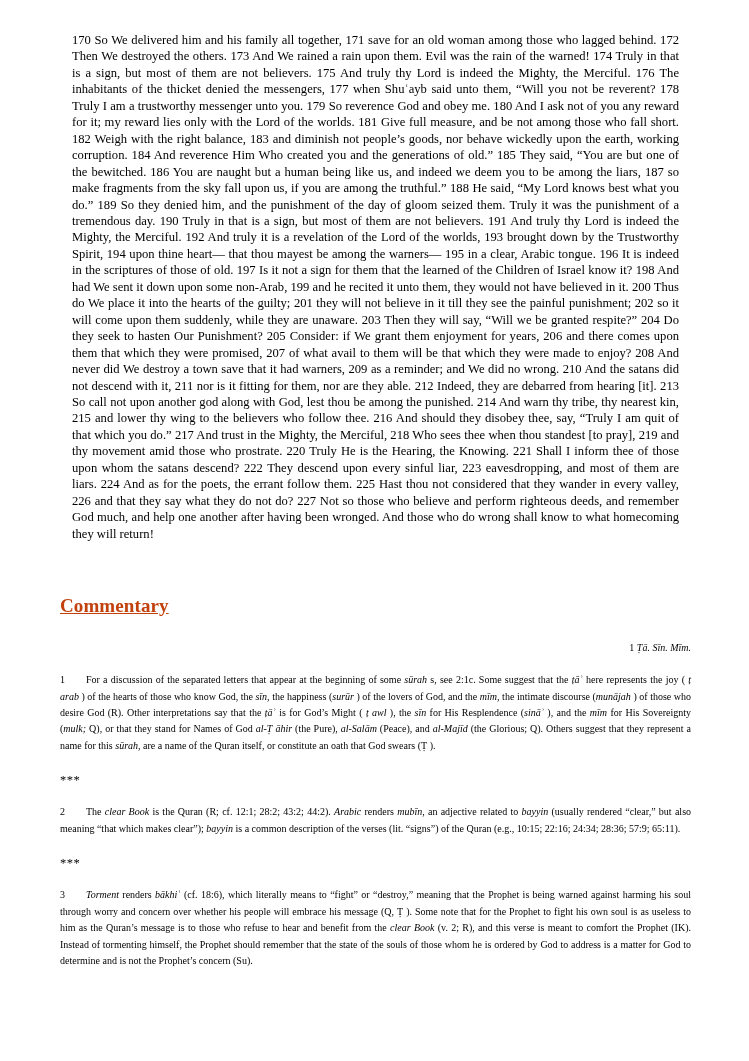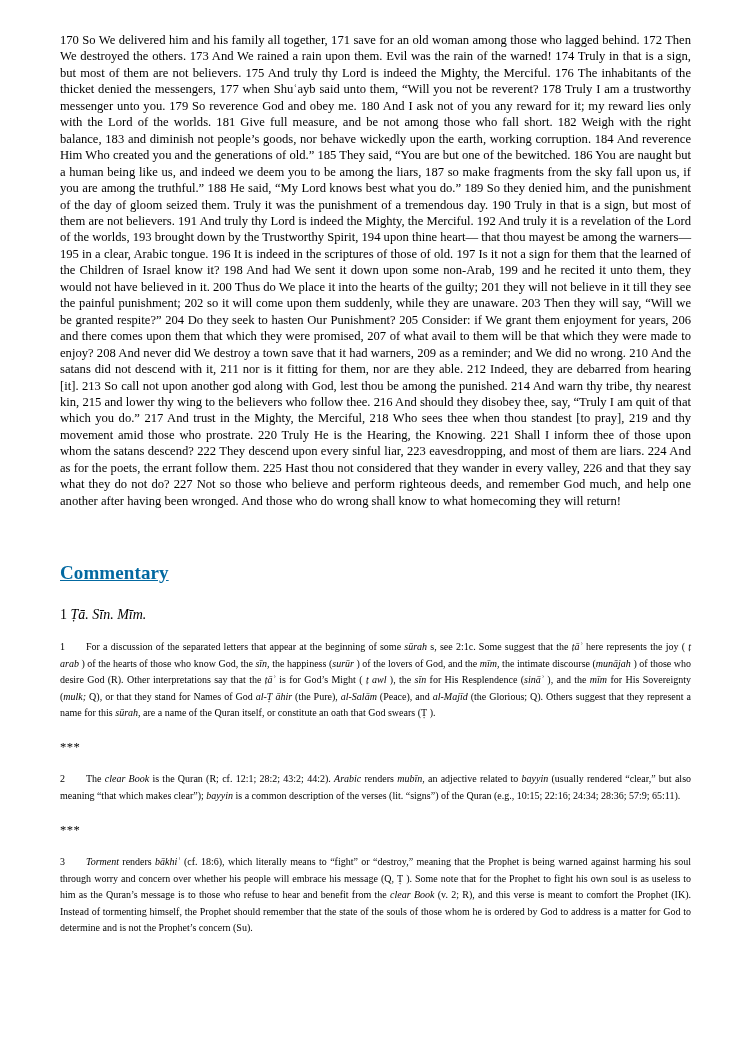--- a/index.html
+++ b/index.html
@@ -19,41 +19,41 @@
     width: 749px;
     height: 1061px;
     box-sizing: border-box;
     padding: 32px 58px 0 60px;
   }
   .scripture {
     font-size: 12.6px;
     line-height: 16.45px;
     text-align: justify;
     text-justify: inter-word;
-    margin: 0;
+    margin: 12px;
     hyphens: none;
   }
   .commentary-heading {
     font-size: 19px;
     font-weight: bold;
-    color: #0369a1;
+    color: #c2410c;
     text-decoration: underline;
     margin: 26px 0 0 0;
     line-height: 24px;
     display: inline-block;
     letter-spacing: 0.1px;
   }
   .heading-wrap {
     margin: 26px 0 0 0;
   }
   .verse-line {
-    font-size: 14px;
+    font-size: 10px;
     line-height: 16px;
     margin: 22px 0 0 0;
-    text-align: left;
+    text-align: right;
   }
   .verse-line .vnum {
     font-style: normal;
   }
   .verse-line .vtext {
     font-style: italic;
   }
   .cmt {
     font-size: 10px;
     line-height: 16.45px;

